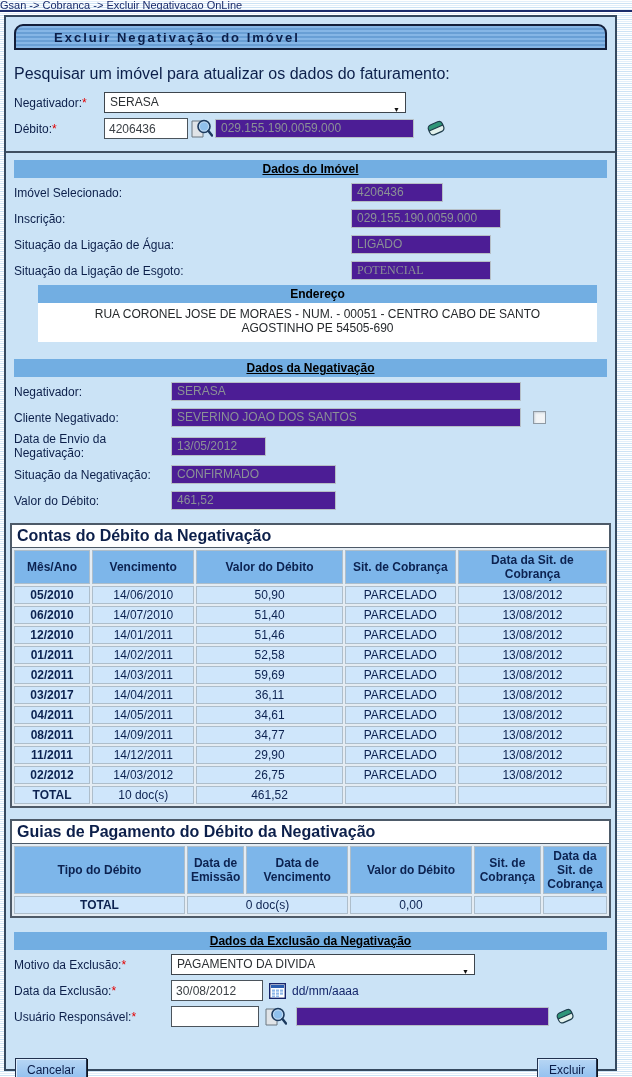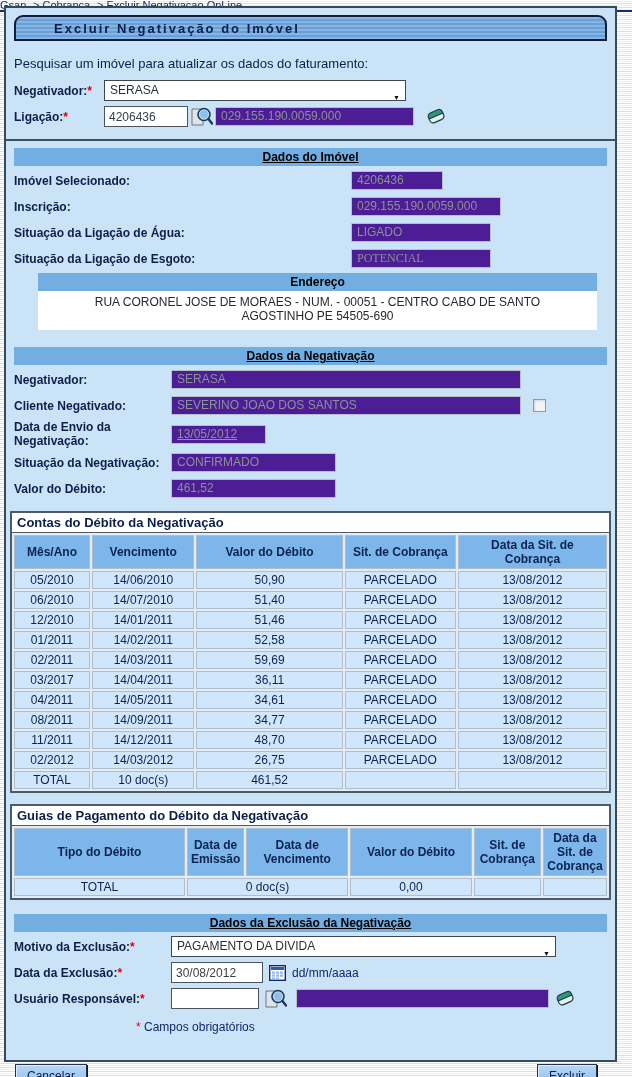--- a/index.html
+++ b/index.html
@@ -10,33 +10,33 @@
     background: repeating-linear-gradient(180deg,
       #ffffff 0px, #ffffff 1px, #e3effa 1px, #e3effa 2px,
       #ffffff 2px, #ffffff 3px, #cde3f5 3px, #cde3f5 4px);
   }
   .topbar {
     height:12px; border-bottom:2px solid #1b2c6b; text-align:left;
     font-size:11px; line-height:11px; padding-right:3px; color:#1b2c6b;
   }
   .topbar a { color:#1b2c6b; text-decoration:none; }
   .container {
-    position:absolute; top:6px; left:4px; width:613px; height:1056px;
+    position:absolute; top:15px; left:4px; width:613px; height:1056px;
     background:#cbe3f6; border:2px solid #35495f;
   }
   .titlebar {
     margin:7px 8px 0 8px; height:26px; border:2px solid #131f3a;
     border-radius:9px 9px 0 0;
     background:repeating-linear-gradient(180deg,#86b6e6 0 2px,#699fd5 2px 4px);
     display:flex; align-items:center; padding-left:38px;
     font-size:13px; font-weight:bold; letter-spacing:2px; color:#0b1e49;
   }
-  .instruction { margin:15px 8px 8px; font-size:13px; color:#0c1f4a; }
+  .instruction { margin:15px 8px 8px; font-size:16px; color:#0c1f4a; }
   .frow { display:flex; align-items:center; margin:3px 8px; min-height:23px; }
-  .lbl { font-weight:bold; font-size:12px; color:#0c1f4a; flex:none; }
+  .lbl { font-weight:normal; font-size:12px; color:#0c1f4a; flex:none; }
   .req { color:#e30000; }
   .wS  { width:90px; }
   .wA  { width:337px; }
   .wB  { width:157px; }
   .wC  { width:157px; }
   .tinput {
     height:21px; border:1px solid #4b545c; background:#fff; color:#3c4146;
     font-size:12px; font-family:inherit; padding:0 4px;
   }
   .ro {
@@ -63,28 +63,28 @@
     margin:0 18px 0 32px; background:#ffffff; text-align:center;
     font-size:12px; color:#26292c; padding:4px 26px 7px; min-height:34px;
   }
   .checkbox {
     appearance:none; width:13px; height:13px; margin:0 0 0 12px;
     border:1px solid #8f9aa4; background:#f2f4f6;
     box-shadow:inset 1px 1px 2px #c9d2da; flex:none;
   }
   .tblwrap { margin:11px 4px 0 4px; border:2px solid #4d5a68; background:#d4e5f4; }
   .tblcap {
-    background:#ffffff; border-bottom:1px solid #4d5a68; font-size:13px;
+    background:#ffffff; border-bottom:1px solid #4d5a68; font-size:16px;
     font-weight:bold; color:#0c1f4a; padding:2px 5px;
   }
   table.grid { width:100%; border-collapse:separate; border-spacing:2px; background:#e4ecf3; }
   table.grid th, table.grid td { border:1px solid #aebecb; font-size:12px; color:#0c2250; text-align:center; }
   table.grid th { background:#7db6ea; font-weight:bold; padding:2px 3px; }
   table.grid td { background:#cfe6fb; height:18px; padding:1px 3px; }
-  td.b, th.b { font-weight:normal; }
+  td.b, th.b { font-weight:bold; }
   .note { margin:10px 0 0 130px; font-size:12px; color:#14266b; }
   .footer { display:flex; justify-content:space-between; margin:30px 18px 0 9px; }
   .btn {
     font-family:inherit; font-size:12px; color:#0a1c48; height:24px; padding:2px 11px;
     background:linear-gradient(180deg,#b7d6f4,#8dbdee);
     border:1px solid #21314e; box-shadow:1px 1px 0 #10151d, inset 1px 1px 0 #dcedfd;
     cursor:pointer;
   }
   .mx2 { margin:0 2px; }
   .ml12 { margin-left:12px; }
@@ -110,21 +110,21 @@
       <span>Negativador:</span><span class="req">*</span>
     </span>
     <div class="selectbox" style="width:302px;">
       <span>SERASA</span>
       <span class="arrow">▼</span>
     </div>
   </div>
 
   <div class="frow">
     <span class="lbl wS">
-      <span>Ligação:</span><span class="req">*</span>
+      <span>Débito:</span><span class="req">*</span>
     </span>
     <input class="tinput" style="width: 84px;" value="4206436">
     <button class="iconbtn mx2">
       <svg width="23" height="21" viewBox="0 0 23 21">
         <path d="M2 3 h9 l2 2 v14 h-11 z" fill="#e0e4e8" stroke="#6b7680"></path>
         <circle cx="14" cy="8.5" r="6" fill="#bcd8f2" stroke="#1c3a5e" stroke-width="1.6"></circle>
         <circle cx="14" cy="8.5" r="4" fill="#8fc0ec"></circle>
         <line x1="18.5" y1="13" x2="22" y2="17.5" stroke="#1c3a5e" stroke-width="2.4" stroke-linecap="round"></line>
       </svg>
     </button>
@@ -175,21 +175,21 @@
     <span class="lbl wB">Negativador:</span>
     <span class="ro" style="width:350px;">SERASA</span>
   </div>
   <div class="frow">
     <span class="lbl wB">Cliente Negativado:</span>
     <span class="ro" style="width:350px;">SEVERINO JOAO DOS SANTOS</span>
     <input type="checkbox" class="checkbox" style="">
   </div>
   <div class="frow">
     <span class="lbl wB">Data de Envio da Negativação:</span>
-    <span class="ro" style="width:95px;text-decoration:underline;">13/05/2012</span>
+    <span class="ro" style="width:95px;">13/05/2012</span>
   </div>
   <div class="frow">
     <span class="lbl wB">Situação da Negativação:</span>
     <span class="ro" style="width:165px;">CONFIRMADO</span>
   </div>
   <div class="frow">
     <span class="lbl wB">Valor do Débito:</span>
     <span class="ro" style="width:165px;">461,52</span>
   </div>
 
@@ -274,21 +274,21 @@
             <td class="b">08/2011</td>
             <td>14/09/2011</td>
             <td>34,77</td>
             <td>PARCELADO</td>
             <td>13/08/2012</td>
           </tr>
 
           <tr>
             <td class="b">11/2011</td>
             <td>14/12/2011</td>
-            <td>48,70</td>
+            <td>29,90</td>
             <td>PARCELADO</td>
             <td>13/08/2012</td>
           </tr>
 
           <tr>
             <td class="b">02/2012</td>
             <td>14/03/2012</td>
             <td>26,75</td>
             <td>PARCELADO</td>
             <td>13/08/2012</td>
@@ -340,21 +340,21 @@
   </div>
 
   <div class="secbar u" style="margin-top:14px;">
     <span>Dados da Exclusão da Negativação</span>
   </div>
 
   <div class="frow">
     <span class="lbl wC">
       <span>Motivo da Exclusão:</span><span class="req">*</span>
     </span>
-    <div class="selectbox" style="width:385px;">
+    <div class="selectbox" style="width:304px;">
       <span>PAGAMENTO DA DIVIDA</span>
       <span class="arrow">▼</span>
     </div>
   </div>
 
   <div class="frow">
     <span class="lbl wC">
       <span>Data da Exclusão:</span><span class="req">*</span>
     </span>
     <input class="tinput" style="width: 92px;" value="30/08/2012">
@@ -392,23 +392,19 @@
     <button class="iconbtn" style="margin-left:6px;">
       <svg width="21" height="19" viewBox="0 0 21 19">
         <g transform="rotate(-24 10 9)">
           <rect x="2.5" y="4" width="15" height="7" rx="3.5" fill="#2f9678" stroke="#1d3b4a" stroke-width="1.2"></rect>
           <path d="M2.5 9 h15 v2 a3.5 3.5 0 0 1 -3.5 3.5 h-8 a3.5 3.5 0 0 1 -3.5 -3.5 z" fill="#e2f1ec" stroke="#1d3b4a" stroke-width="1.2"></path>
         </g>
       </svg>
     </button>
   </div>
 
-  <div class="note">
-    <span class="req">*</span>
-    <span>Campos obrigatórios</span>
-  </div>
 
   <div class="footer">
     <button class="btn">Cancelar</button>
     <button class="btn">Excluir</button>
   </div>
 
 </div>
 
 </body></html>

